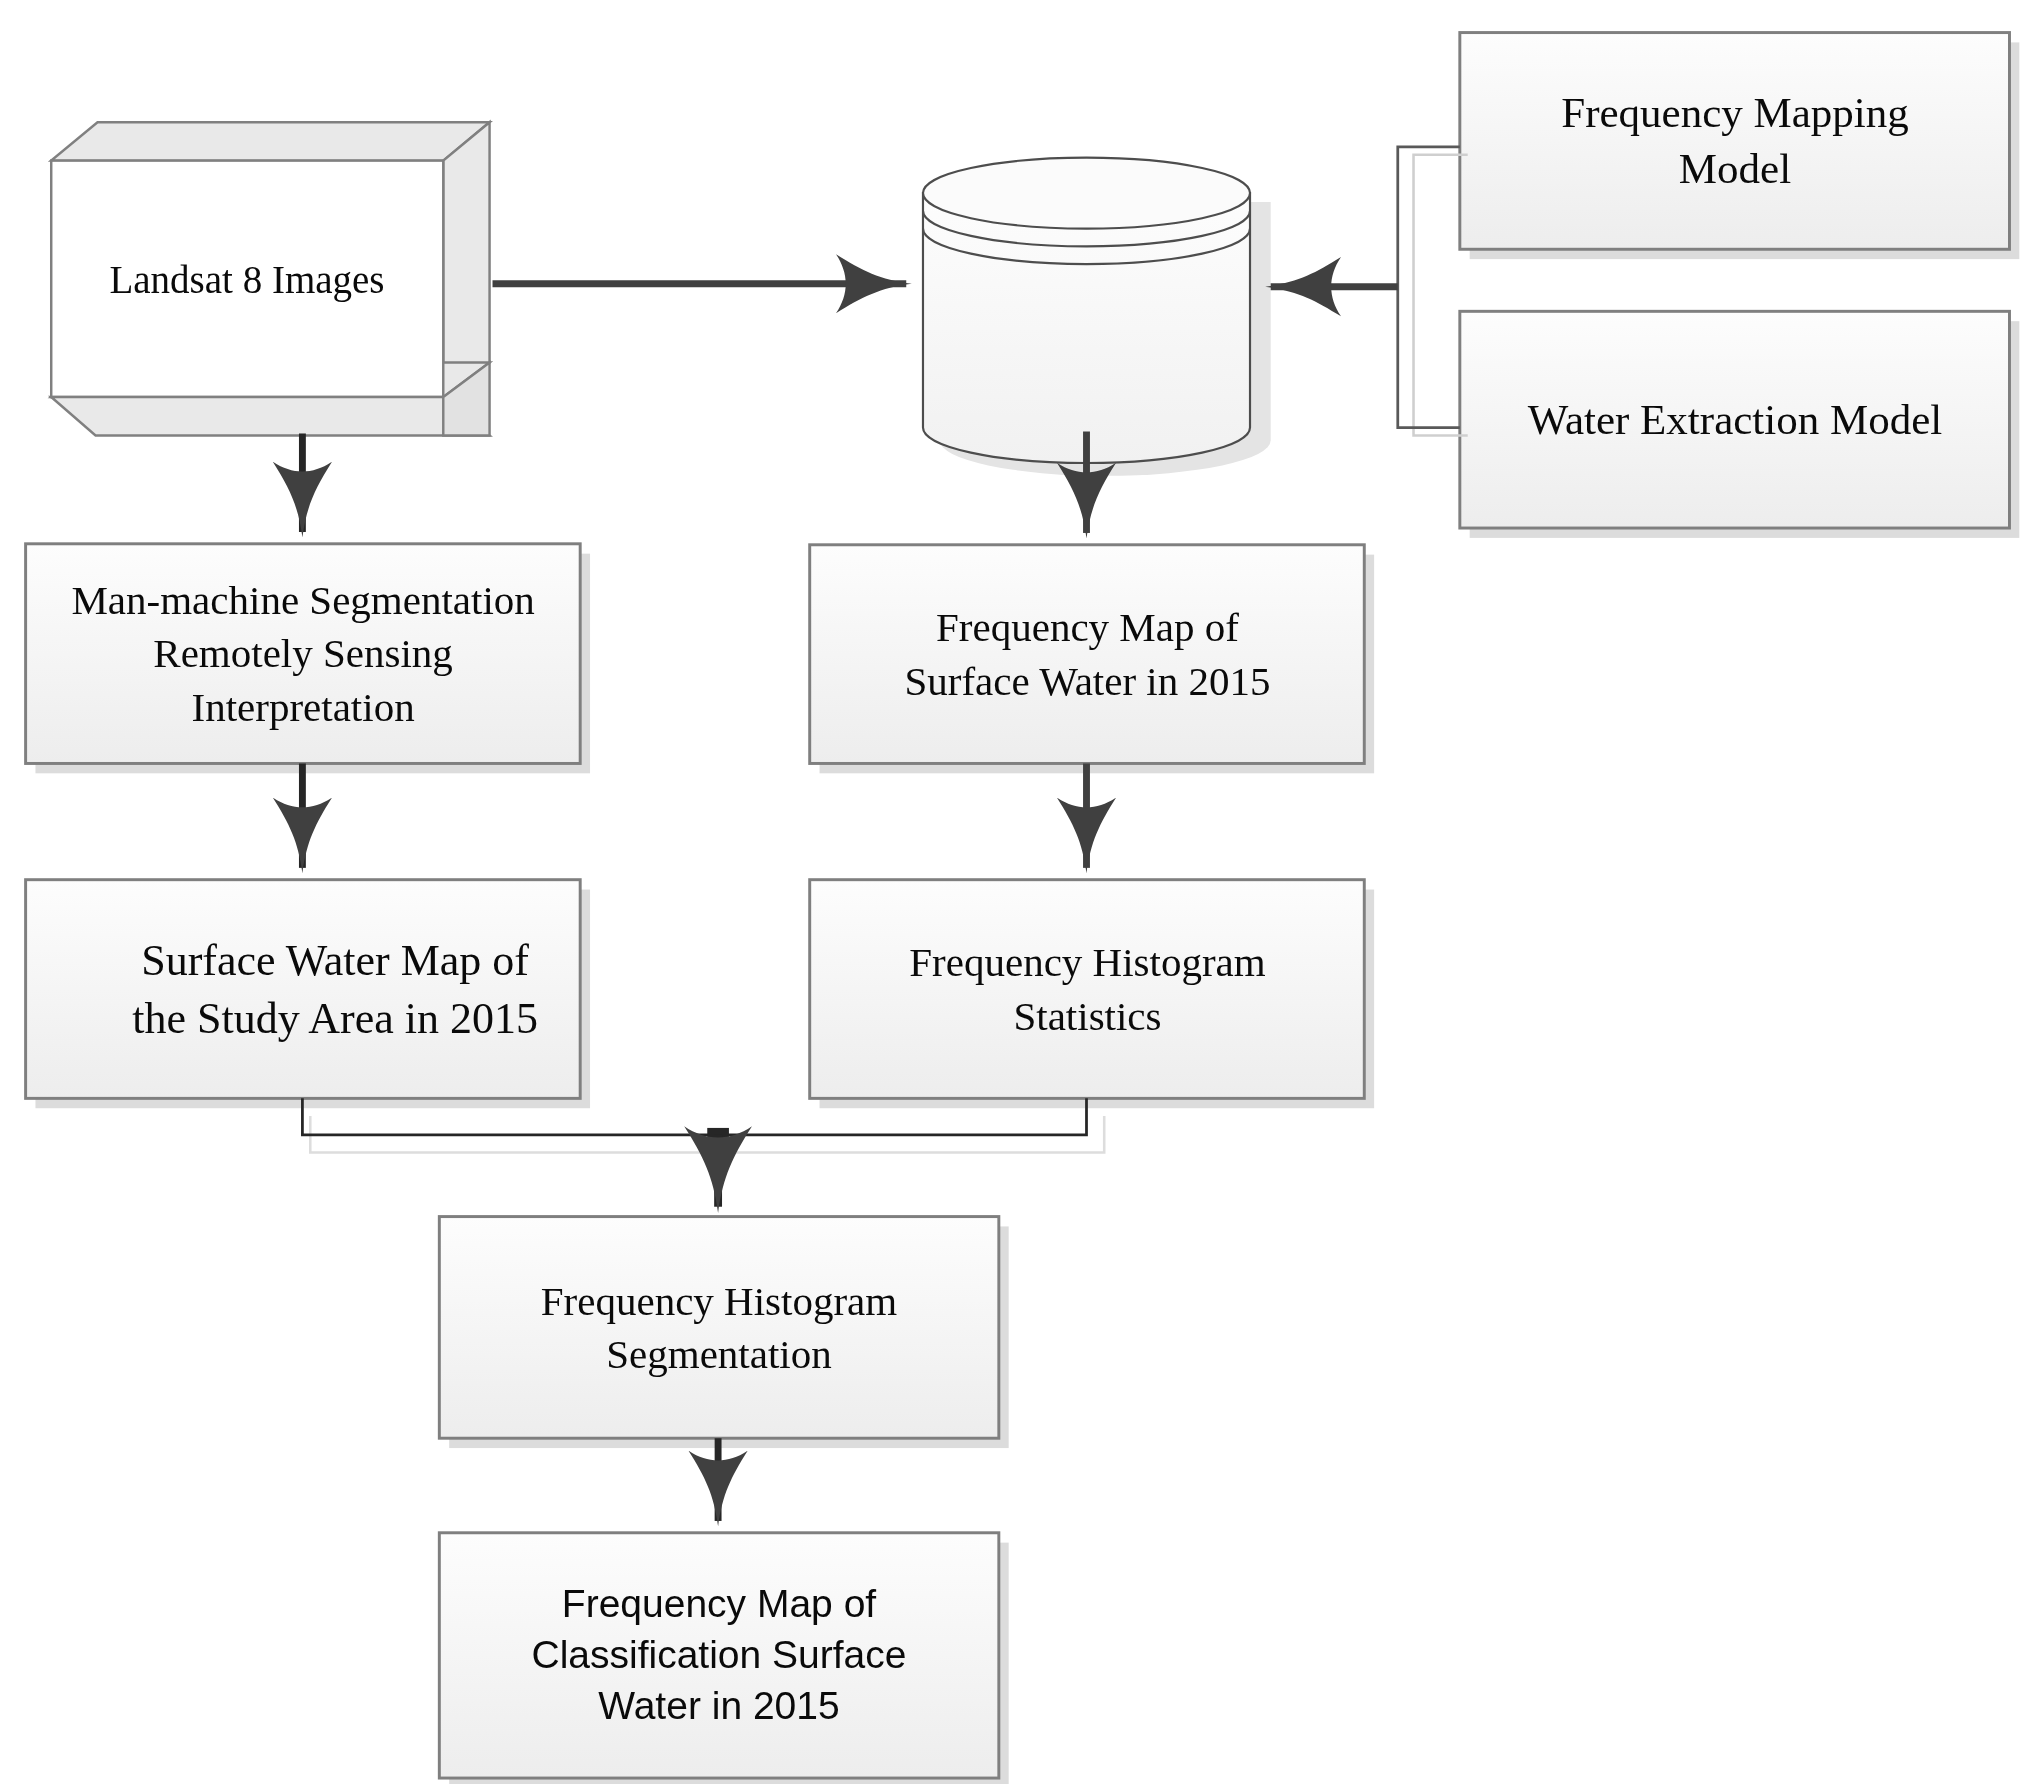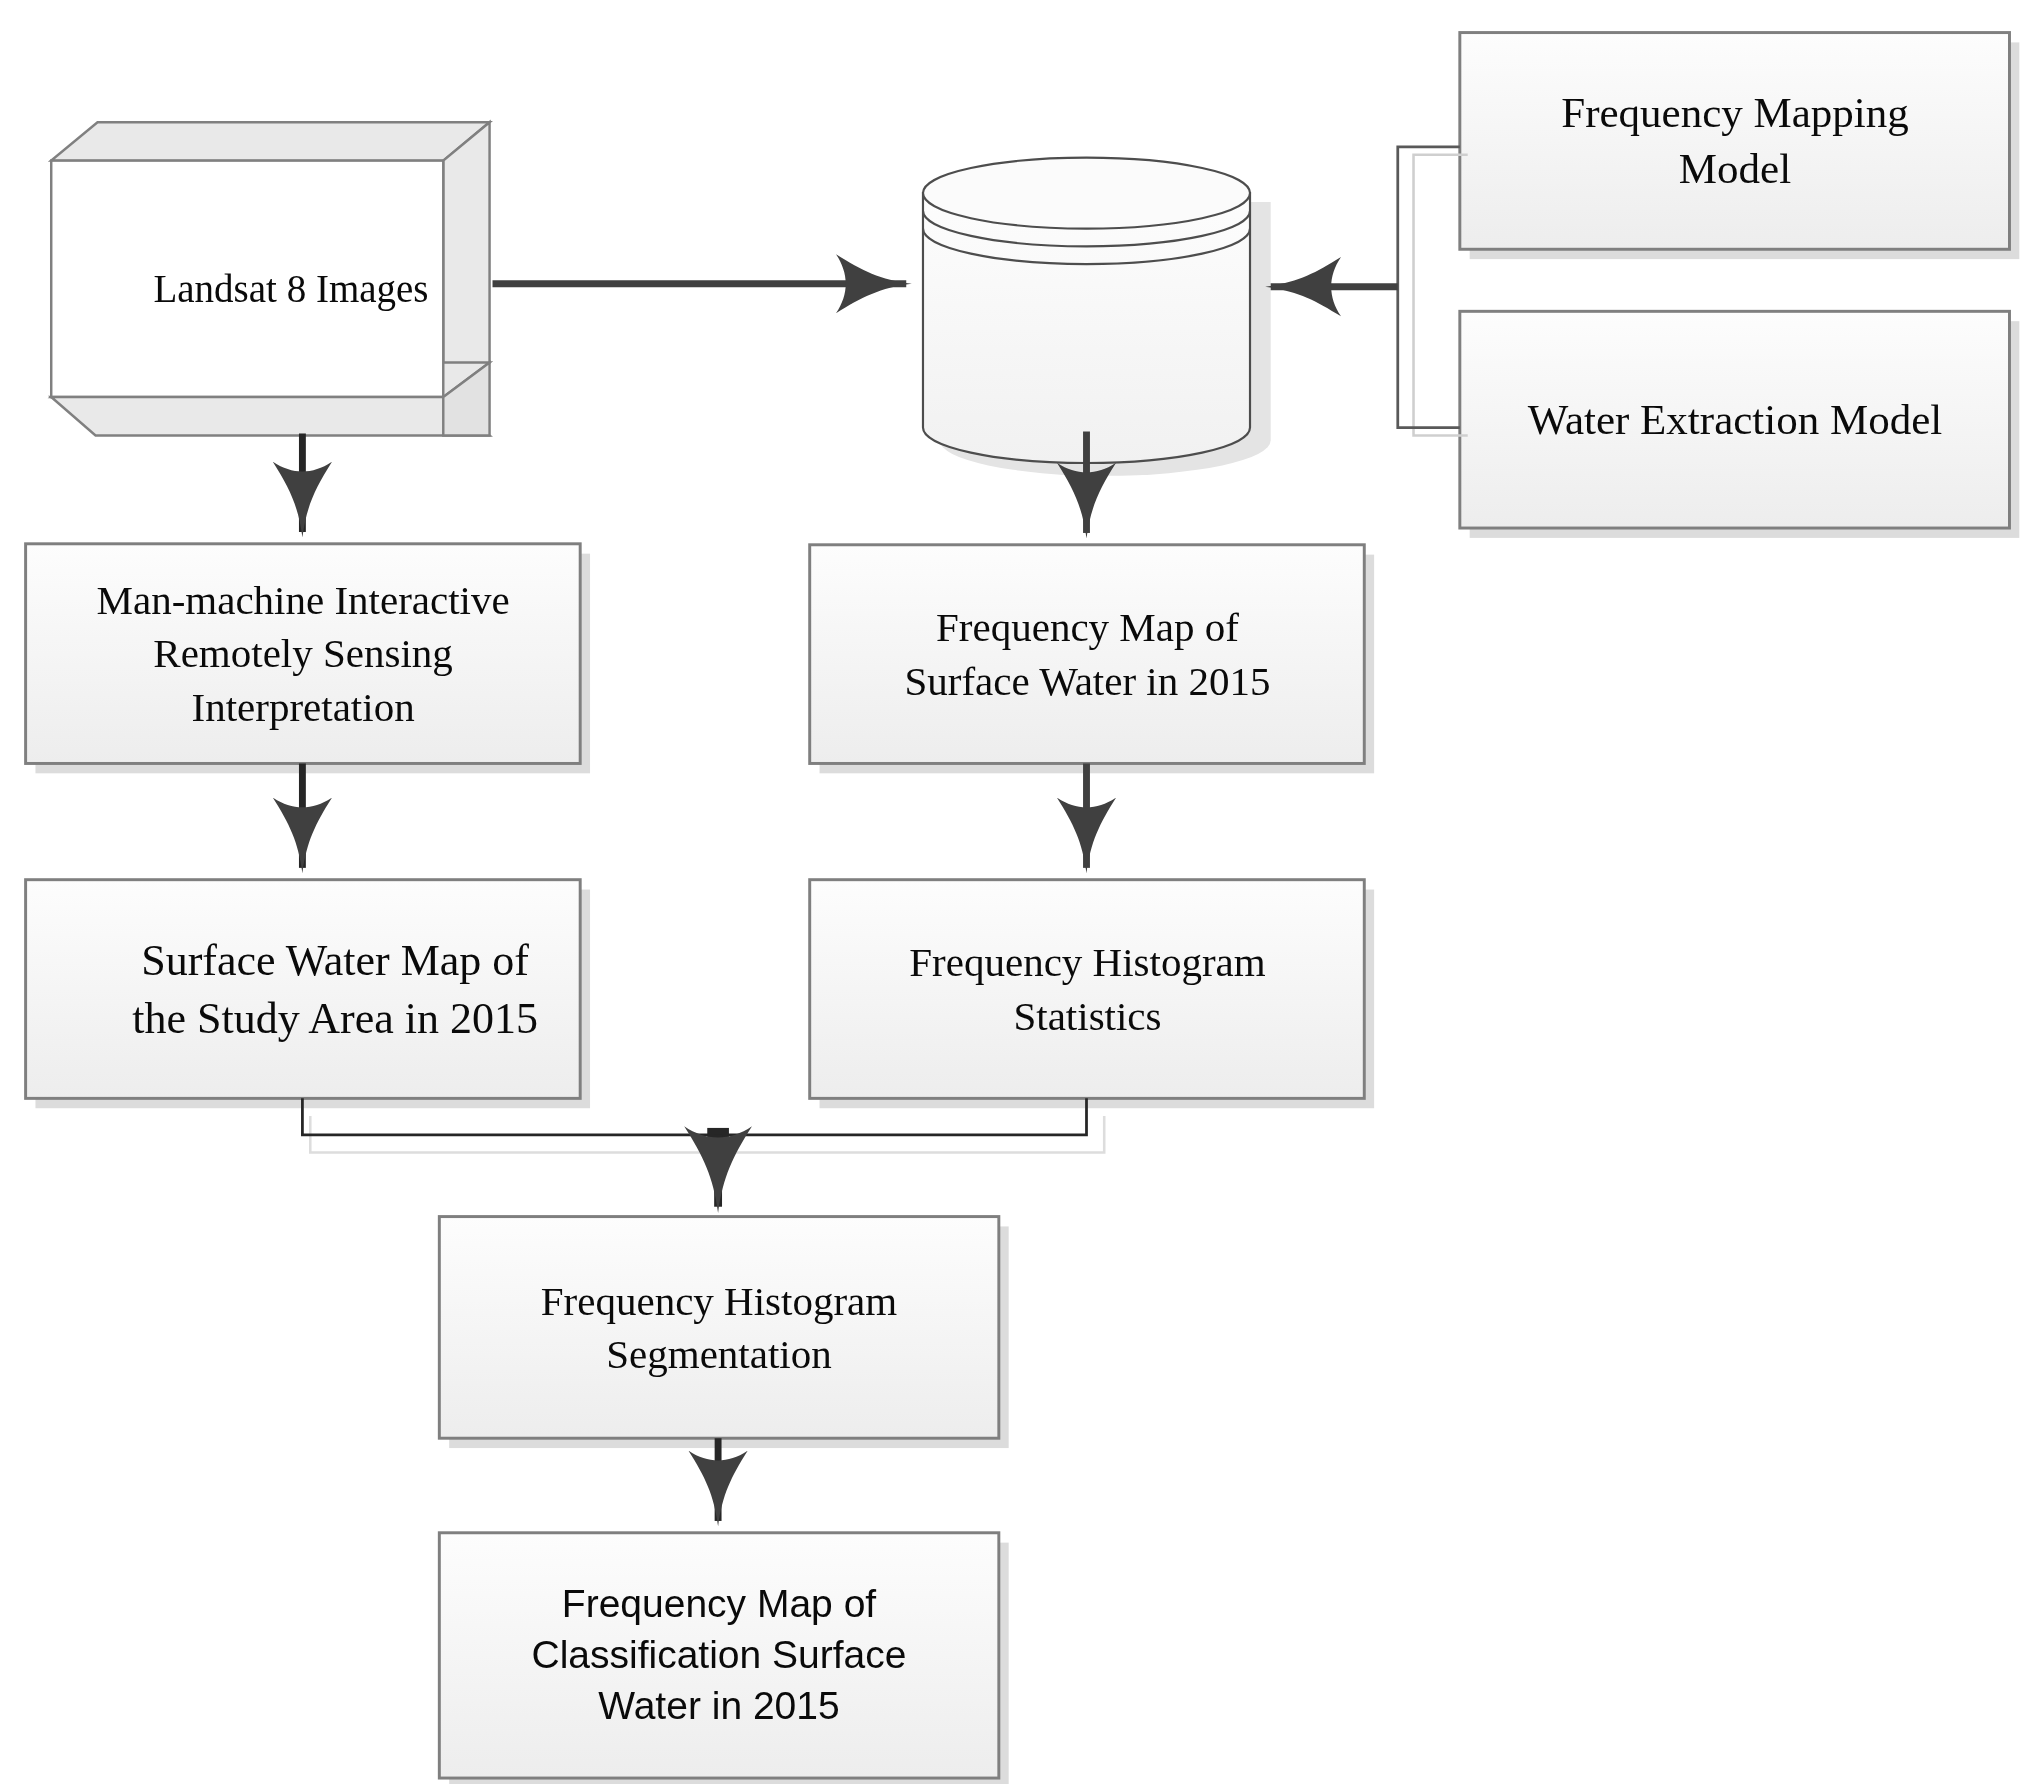--- a/index.html
+++ b/index.html
@@ -161,29 +161,29 @@
       <rect x="718" y="1145" width="22" height="11" fill="#262626"></rect>
 
       <line x1="729" y1="1152" x2="729" y2="1225" stroke="#262626" stroke-width="8" marker-end="url(#arrowhead)"></line>
     </g>
 
     <g>
       <line x1="729" y1="1460" x2="729" y2="1544" stroke="#262626" stroke-width="7" marker-end="url(#arrowhead)"></line>
     </g>
   </svg>
 
-  <div class="node-label" style="left:51px; top:171px; width:392px; height:236px; font-size:39px;padding-left:44px;">Landsat 8 Images</div>
+  <div class="node-label" style="left:51px; top:162px; width:392px; height:236px; font-size:39px;">Landsat 8 Images</div>
 
 
   <div class="node-label" style="left:1460px; top:32.5px; width:550px; height:217px; font-size:43px;">Frequency Mapping
 Model</div>
 
   <div class="node-label" style="left:1460px; top:311px; width:550px; height:217px; font-size:43px;">Water Extraction Model</div>
 
-  <div class="node-label" style="left:25.6px; top:544px; width:555px; height:220px; font-size:41px;">Man-machine Interactive
+  <div class="node-label" style="left:25.6px; top:544px; width:555px; height:220px; font-size:41px;">Man-machine Segmentation
 Remotely Sensing
 Interpretation</div>
 
   <div class="node-label" style="left:810px; top:545px; width:555px; height:219px; font-size:41px;">Frequency Map of
 Surface Water in 2015</div>
 
   <div class="node-label" style="left:25.6px; top:880px; width:555px; height:219px; font-size:44px;margin-left:32px;">Surface Water Map of
 the Study Area in 2015</div>
 
   <div class="node-label" style="left:810px; top:880px; width:555px; height:219px; font-size:41px;">Frequency Histogram

